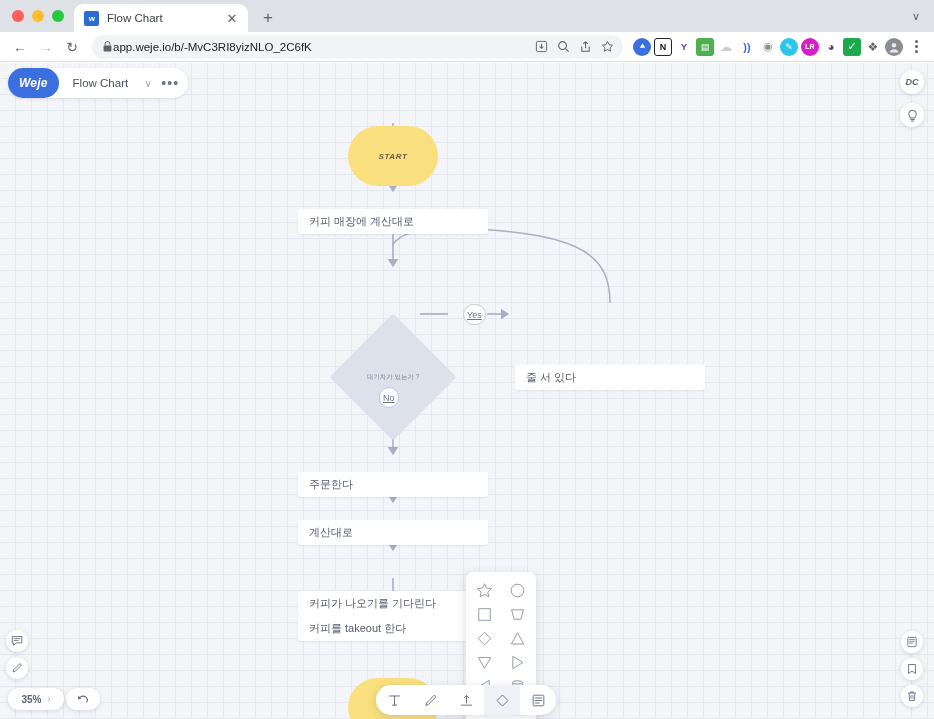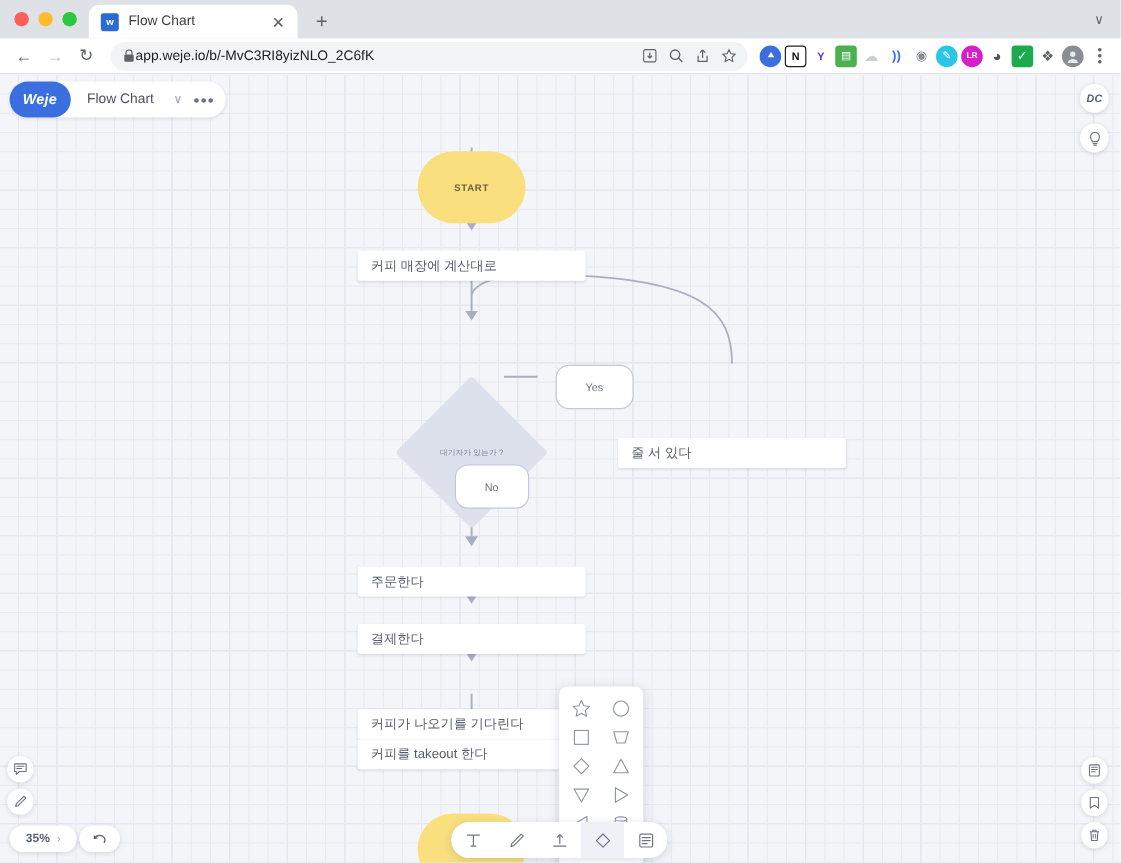--- a/index.html
+++ b/index.html
@@ -136,22 +136,22 @@
     transform: rotate(45deg); border-radius: 3px;
   }
   .diamond-wrap { position: absolute; }
   .diamond-label {
     position: absolute; left: 0; top: 0; width: 90px; height: 90px;
     display: flex; align-items: center; justify-content: center;
     font-size: 6.5px; color: #7C8296; white-space: nowrap;
   }
   .edge-pill {
     position: absolute; background: #fff; border: 1px solid #C3C8D8;
-    border-radius: 11px; height: 37px; display: flex; align-items: center;
-    justify-content: center; font-size: 9px; color: #6B7287; padding: 0 24px;
+    border-radius: 11px; height: 21px; display: flex; align-items: center;
+    justify-content: center; font-size: 9px; color: #6B7287; padding: 0 3px; text-decoration: underline;
   }
 
   
   .shape-palette {
     position: absolute; left: 466px; top: 509px; width: 70px;
     background: #fff; border-radius: 7px;
     box-shadow: 0 2px 10px rgba(40,50,80,0.16);
     display: grid; grid-template-columns: 1fr 1fr;
     padding: 6px 2px;
   }
@@ -327,21 +327,21 @@
       </g>
     </svg>
 
     <div class="app-header">
       <div class="brand">Weje</div>
       <div class="doc-name">Flow Chart</div>
       <div class="hdr-chev">∨</div>
       <div class="hdr-dots">•••</div>
     </div>
 
-    <div class="node" style="left:348px;top:63px;">
+    <div class="node" style="left:348px;top:63px;font-style:italic;">
       <div class="node-terminator" style="width:90px;height:60px;">START</div>
     </div>
 
     <div class="node" style="left:298px;top:146px;">
       <div class="node-box" style="width:190px;height:25px;">커피 매장에 계산대로</div>
     </div>
 
 
     <div class="diamond-wrap" style="left:348px;top:269px;width:90px;height:90px;">
       <div class="node-diamond"></div>
@@ -350,21 +350,21 @@
 
     <div class="node" style="left:515px;top:302px;">
       <div class="node-box" style="width:190px;height:25px;">줄 서 있다</div>
     </div>
 
     <div class="node" style="left:298px;top:409px;">
       <div class="node-box" style="width:190px;height:25px;">주문한다</div>
     </div>
 
     <div class="node" style="left:298px;top:457px;">
-      <div class="node-box" style="width:190px;height:25px;">결제한다</div>
+      <div class="node-box" style="width:190px;height:25px;">계산대로</div>
     </div>
 
     <div class="node" style="left:298px;top:505px;">
       <div class="node-box" style="width:190px;height:25px;margin-top:23px;">커피가 나오기를 기다린다</div>
     </div>
 
     <div class="node" style="left:298px;top:553px;">
       <div class="node-box" style="width:190px;height:25px;">커피를 takeout 한다</div>
     </div>
 

